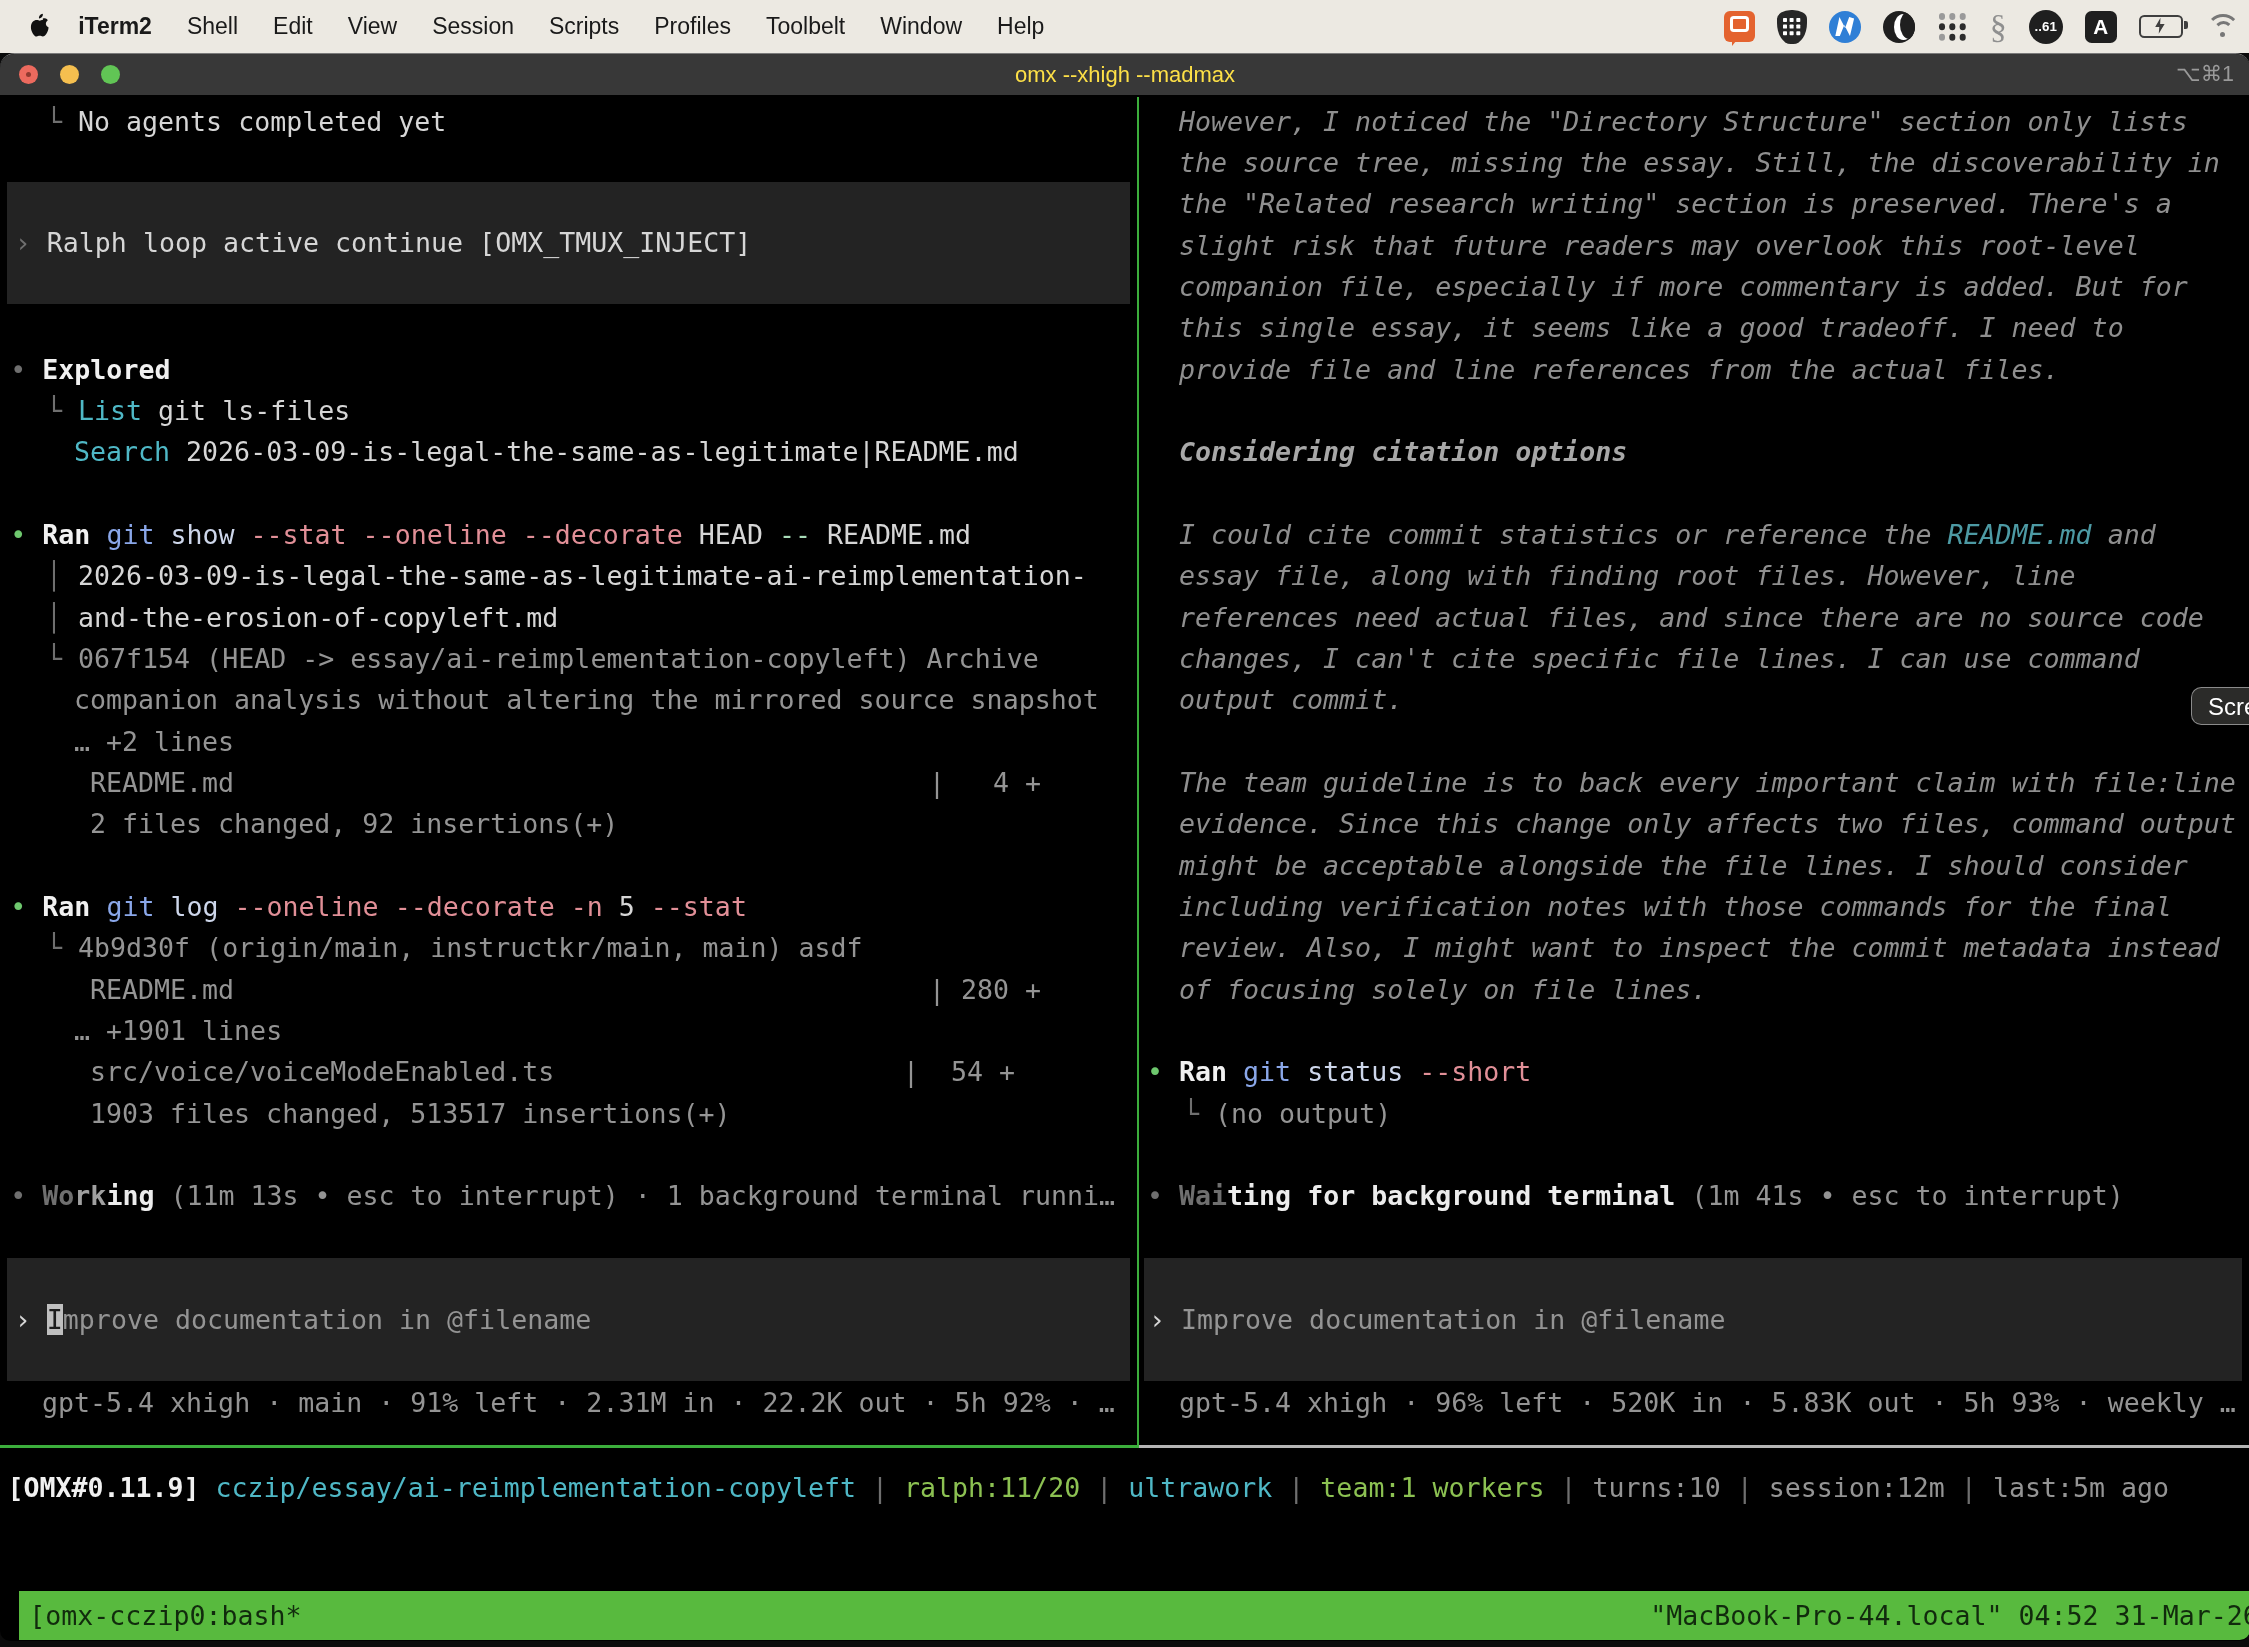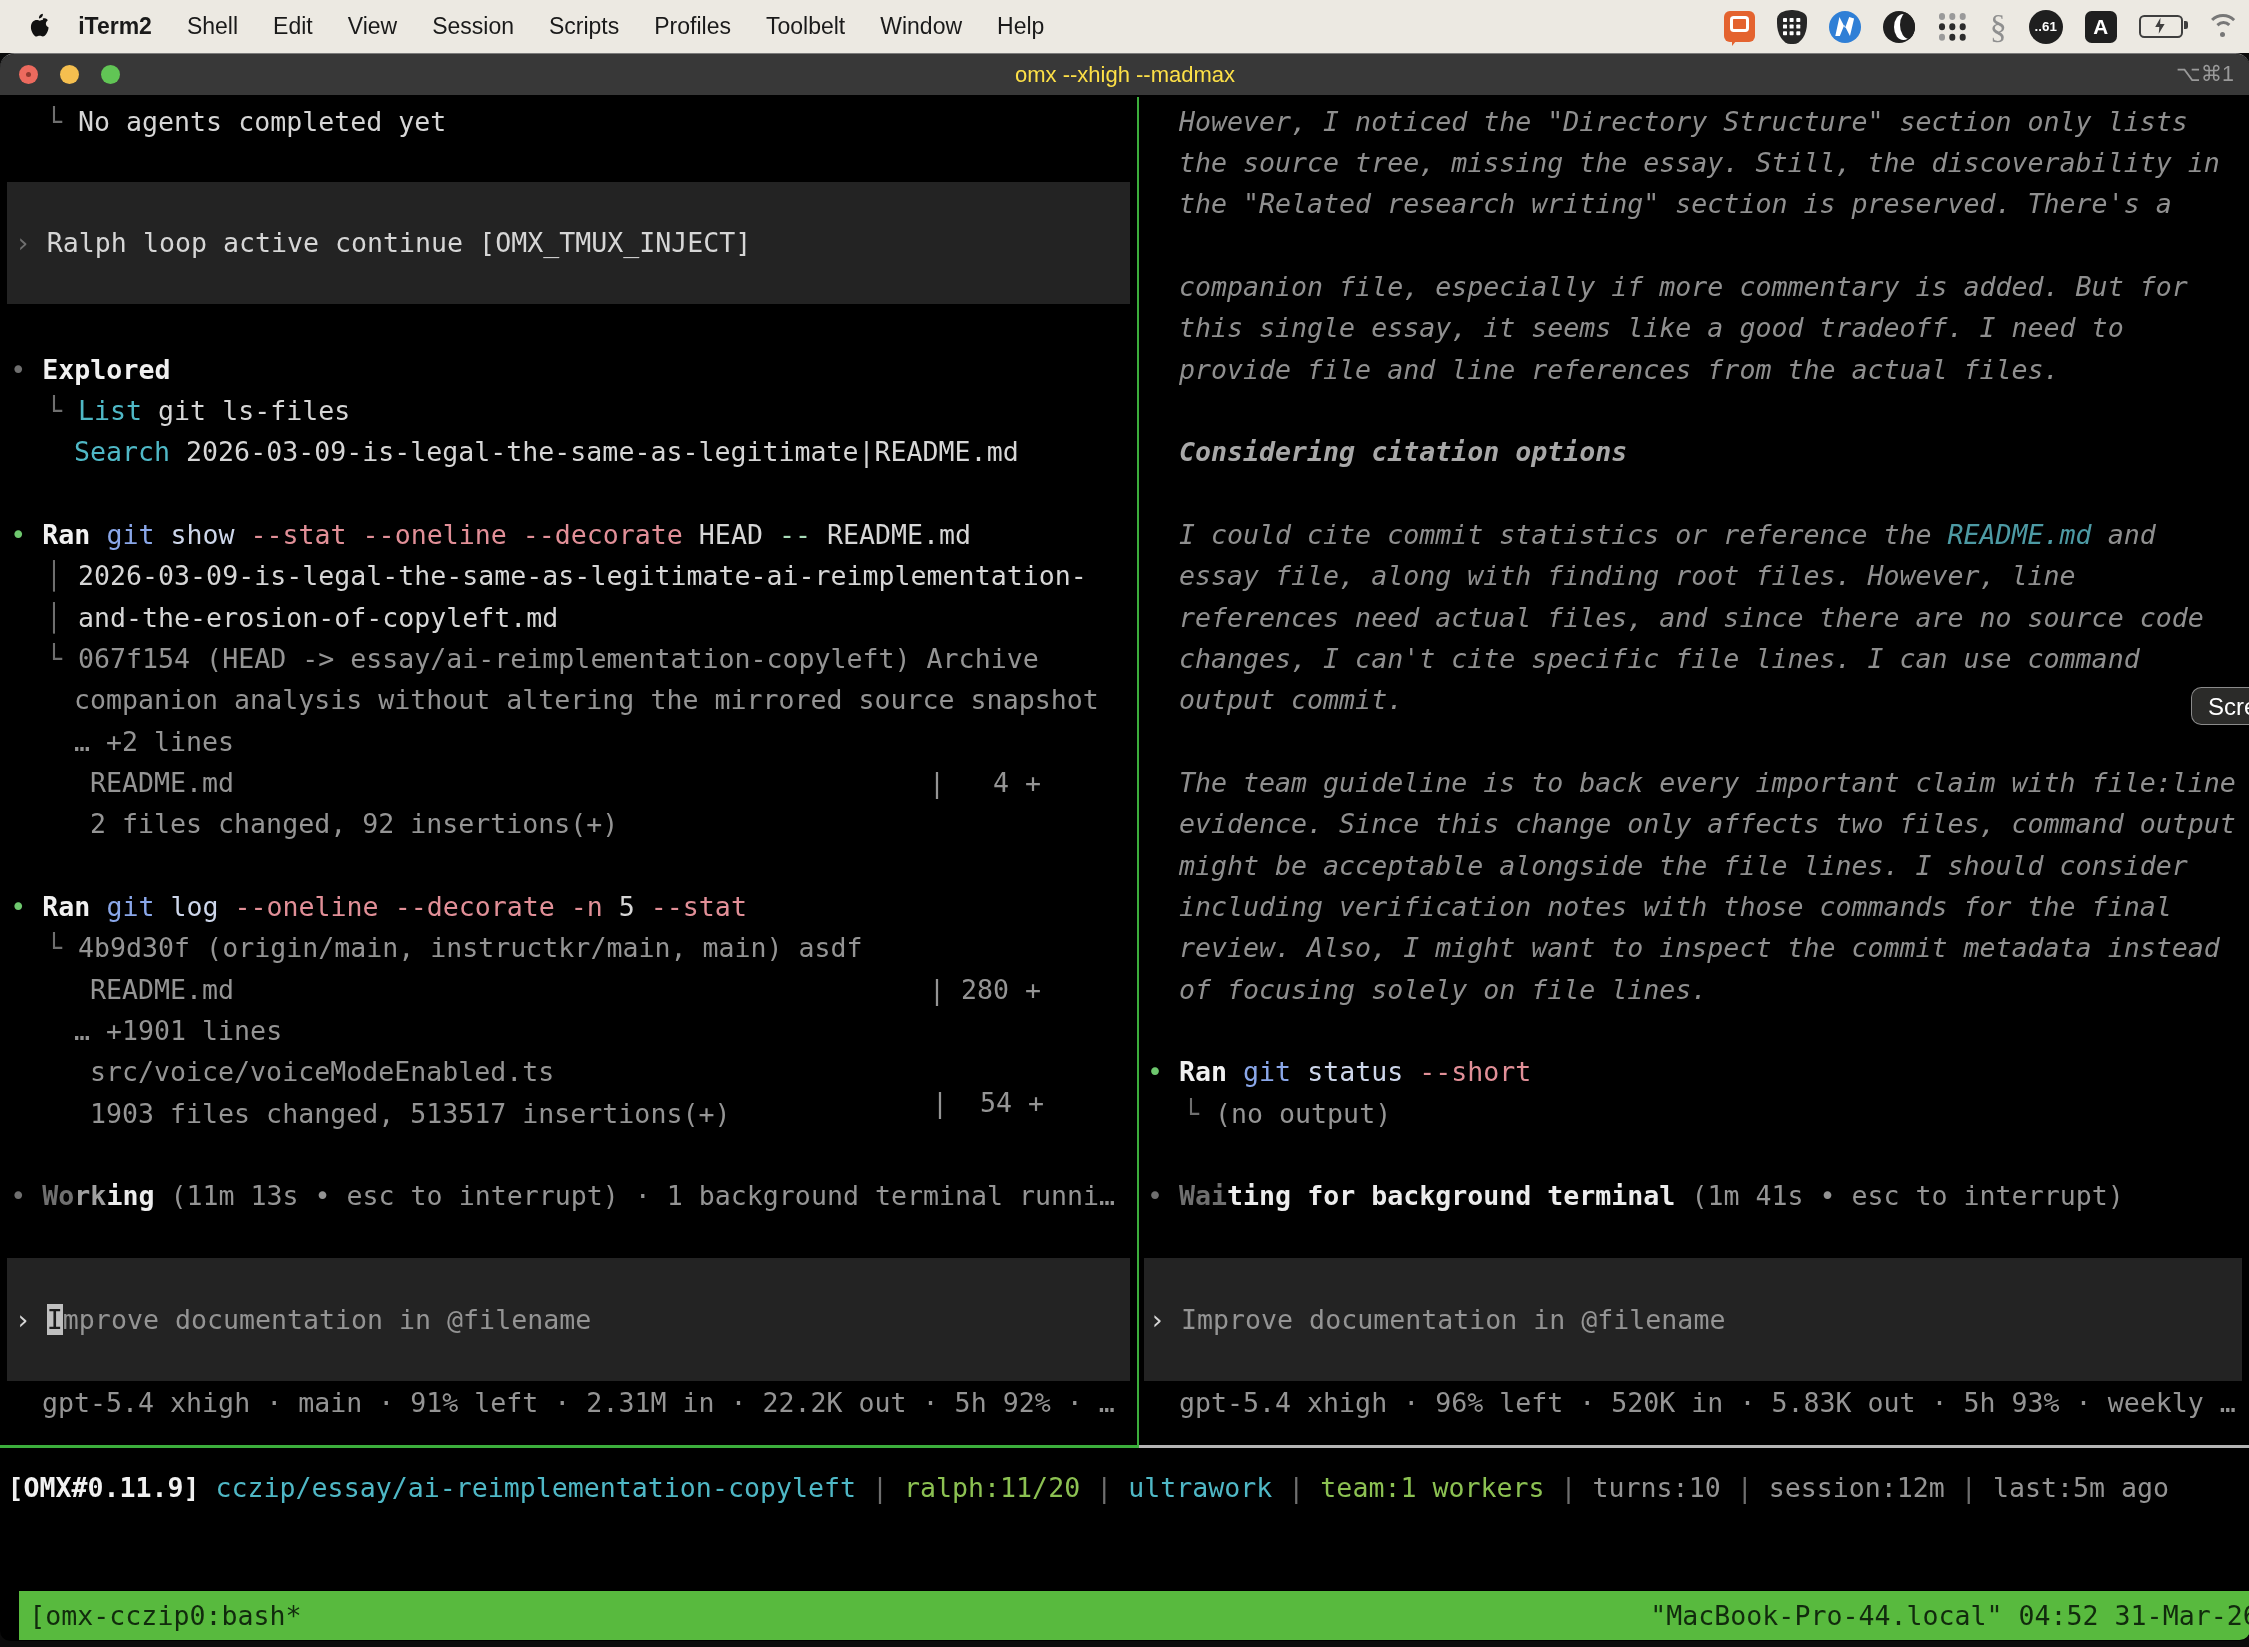--- a/index.html
+++ b/index.html
@@ -158,28 +158,29 @@
     <div class="tline" style="left: 46px; top: 503px;"><span class="d">│ </span><span class="lt">and-the-erosion-of-copyleft.md</span></div>
     <div class="tline" style="left: 46px; top: 544px;"><span class="d">└ </span><span class="g">067f154 (HEAD -&gt; essay/ai-reimplementation-copyleft) Archive</span></div>
     <div class="tline" style="left: 74px; top: 585px;"><span class="g">companion analysis without altering the mirrored source snapshot</span></div>
     <div class="tline" style="left: 74px; top: 627px;"><span class="g">… +2 lines</span></div>
     <div class="tline" style="left: 90px; top: 668px;"><span class="g">README.md</span><span class="g abs" style="left: 839px;">|   4 +</span></div>
     <div class="tline" style="left: 90px; top: 709px;"><span class="g">2 files changed, 92 insertions(+)</span></div>
     <div class="tline" style="left: 10.3px; top: 792px;"><span class="gb">• </span><span class="wb">Ran</span><span class="lt"> </span><span class="bl">git</span><span class="sub"> log </span><span class="pk">--oneline</span><span class="lt"> </span><span class="pk">--decorate</span><span class="lt"> </span><span class="pk">-n</span><span class="lt"> 5 </span><span class="pk">--stat</span></div>
     <div class="tline" style="left: 46px; top: 833px;"><span class="d">└ </span><span class="g">4b9d30f (origin/main, instructkr/main, main) asdf</span></div>
     <div class="tline" style="left: 90px; top: 875px;"><span class="g">README.md</span><span class="g abs" style="left: 839px; text-align: right;">| 280 +</span></div>
     <div class="tline" style="left: 74px; top: 916px;"><span class="g">… +1901 lines</span></div>
-    <div class="tline" style="left: 90px; top: 957px;"><span class="g">src/voice/voiceModeEnabled.ts</span><span class="g abs" style="left: 842px; margin-top: 31px;">|  54 +</span></div>
+    <div class="tline" style="left: 90px; top: 957px;"><span class="g">src/voice/voiceModeEnabled.ts</span><span class="g abs" style="left: 813px;">|  54 +</span></div>
     <div class="tline" style="left: 90px; top: 999px;"><span class="g">1903 files changed, 513517 insertions(+)</span></div>
     <div class="tline" style="left: 10.3px; top: 1081px;"><span class="d">• </span><span class="s1">Wo</span><span class="s2">rk</span><span class="s3">ing</span><span class="g"> (11m 13s • esc to interrupt) · 1 background terminal runni…</span></div>
     <div class="tline" style="left: 14.8px; top: 1205px;"><span class="lt">› </span><span class="cur">I</span><span class="g">mprove documentation in @filename</span></div>
     <div class="tline" style="left: 42px; top: 1288px;"><span class="g">gpt-5.4 xhigh · main · 91% left · 2.31M in · 22.2K out · 5h 92% · …</span></div>
     <div class="tline" style="left: 1179px; top: 6.6px;"><span class="itg">However, I noticed the "Directory Structure" section only lists</span></div>
     <div class="tline" style="left: 1179px; top: 48px;"><span class="itg">the source tree, missing the essay. Still, the discoverability in</span></div>
     <div class="tline" style="left: 1179px; top: 89px;"><span class="itg">the "Related research writing" section is preserved. There's a</span></div>
+    <div class="tline" style="left: 1179px; top: 131px;"><span class="itg">slight risk that future readers may overlook this root-level</span></div>
     <div class="tline" style="left: 1179px; top: 172px;"><span class="itg">companion file, especially if more commentary is added. But for</span></div>
     <div class="tline" style="left: 1179px; top: 213px;"><span class="itg">this single essay, it seems like a good tradeoff. I need to</span></div>
     <div class="tline" style="left: 1179px; top: 255px;"><span class="itg">provide file and line references from the actual files.</span></div>
     <div class="tline" style="left: 1179px; top: 337px;"><span class="itb">Considering citation options</span></div>
     <div class="tline" style="left: 1179px; top: 420px;"><span class="itg">I could cite commit statistics or reference the </span><span class="itt">README.md</span><span class="itg"> and</span></div>
     <div class="tline" style="left: 1179px; top: 461px;"><span class="itg">essay file, along with finding root files. However, line</span></div>
     <div class="tline" style="left: 1179px; top: 503px;"><span class="itg">references need actual files, and since there are no source code</span></div>
     <div class="tline" style="left: 1179px; top: 544px;"><span class="itg">changes, I can't cite specific file lines. I can use command</span></div>
     <div class="tline" style="left: 1179px; top: 585px;"><span class="itg">output commit.</span></div>
     <div class="tline" style="left: 1179px; top: 668px;"><span class="itg">The team guideline is to back every important claim with file:line</span></div>

